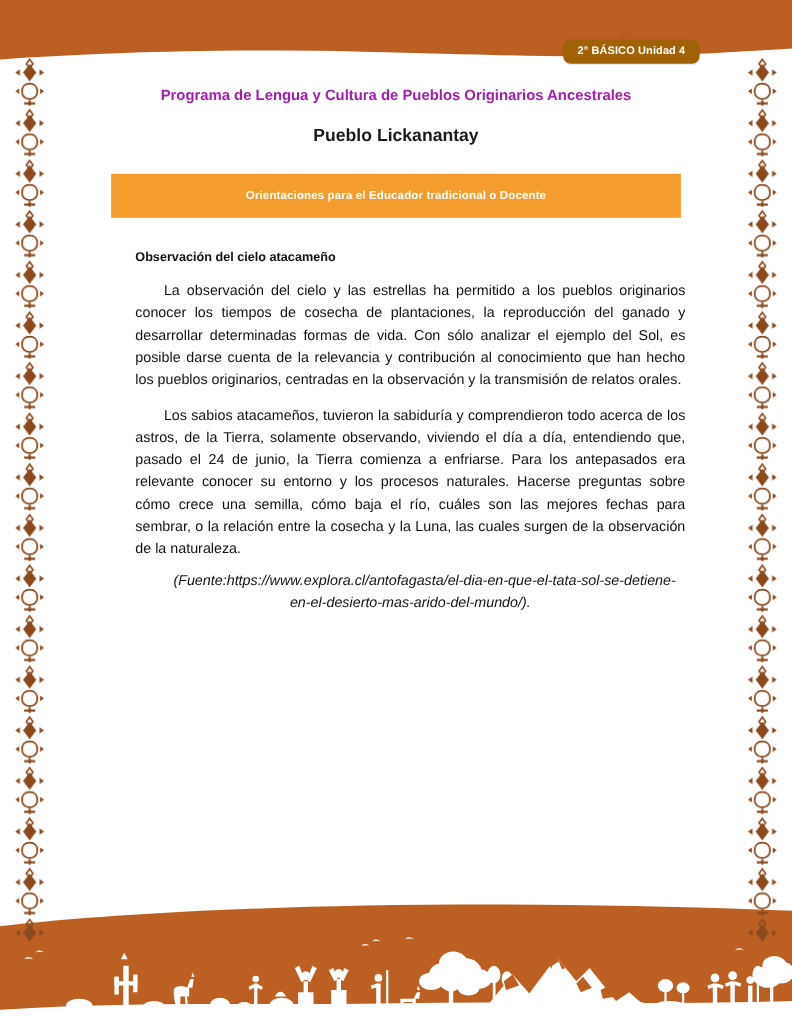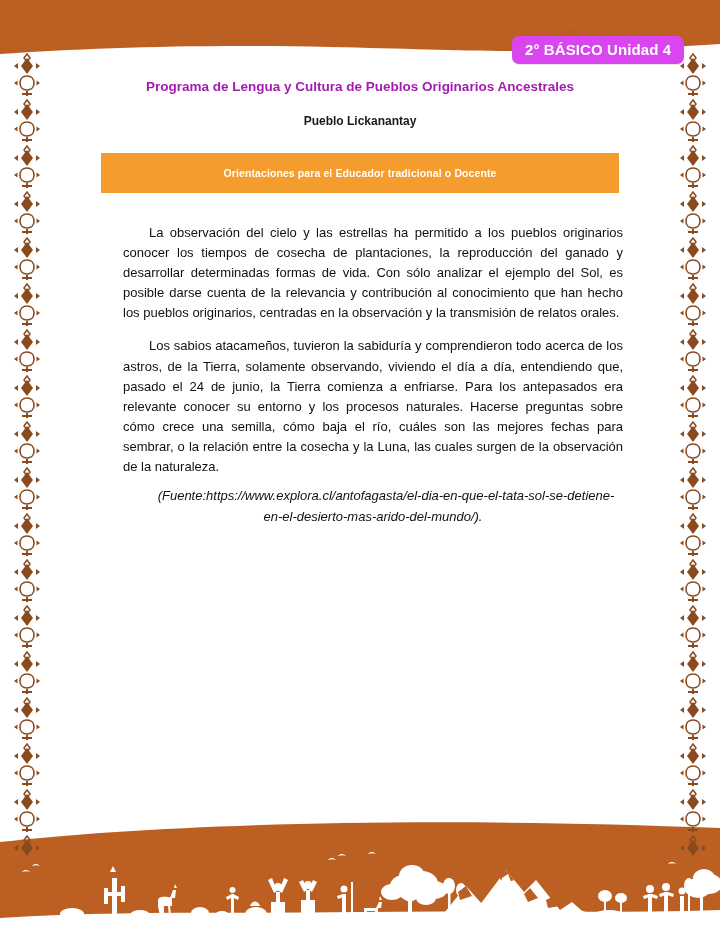--- a/index.html
+++ b/index.html
@@ -42,23 +42,23 @@
   .badge-tab {
     position: absolute;
     top: -8px;
     left: 52px;
     width: 9px;
     height: 12px;
     background: #b85c21;
   }
   .badge {
     position: relative;
-    background: #d946ef;
+    background: #a16207;
     color: #ffffff;
-    font-size: 15px;
+    font-size: 10px;
     font-weight: bold;
     border-radius: 7px;
     padding: 5px 13px 6px 13px;
     white-space: nowrap;
     letter-spacing: 0.1px;
     box-shadow: 0 1px 1px rgba(0,0,0,0.10);
   }
 
   
   .side-border {
@@ -94,21 +94,21 @@
   .doc-title {
     text-align: center;
     font-size: 13.5px;
     font-weight: bold;
     color: #a21caf;
     line-height: 1.4;
     margin: 0 0 2px 0;
   }
   .doc-subtitle {
     text-align: center;
-    font-size: 12px;
+    font-size: 16px;
     font-weight: bold;
     color: #1a1a1a;
     line-height: 1.4;
     margin: 16px 0 0 0;
   }
   .orange-banner {
     margin-top: 23px;
     width: 518px;
     height: 40px;
     background: #f59c2e;
@@ -339,20 +339,21 @@
   <div class="content">
 
     <h1 class="doc-title">Programa de Lengua y Cultura de Pueblos Originarios Ancestrales</h1>
     <h2 class="doc-subtitle">Pueblo Lickanantay</h2>
 
     <div class="orange-banner">
       <span class="banner-text">Orientaciones para el Educador tradicional o Docente</span>
     </div>
 
     <div class="body-block">
+      <h3 class="section-heading">Observación del cielo atacameño</h3>
       <p class="para">La observación del cielo y las estrellas ha permitido a los pueblos originarios conocer los tiempos de cosecha de plantaciones, la reproducción del ganado y desarrollar determinadas formas de vida. Con sólo analizar el ejemplo del Sol, es posible darse cuenta de la relevancia y contribución al conocimiento que han hecho los pueblos originarios, centradas en la observación y la transmisión de relatos orales.</p>
       <p class="para">Los sabios atacameños, tuvieron la sabiduría y comprendieron todo acerca de los astros, de la Tierra, solamente observando, viviendo el día a día, entendiendo que, pasado el 24 de junio, la Tierra comienza a enfriarse. Para los antepasados era relevante conocer su entorno y los procesos naturales. Hacerse preguntas sobre cómo crece una semilla, cómo baja el río, cuáles son las mejores fechas para sembrar, o la relación entre la cosecha y la Luna, las cuales surgen de la observación de la naturaleza.</p>
       <p class="para source">(Fuente:https://www.explora.cl/antofagasta/el-dia-en-que-el-tata-sol-se-detiene-en-el-desierto-mas-arido-del-mundo/).</p>
     </div>
 
   </div>
 
 </div>
 
 </body></html>

